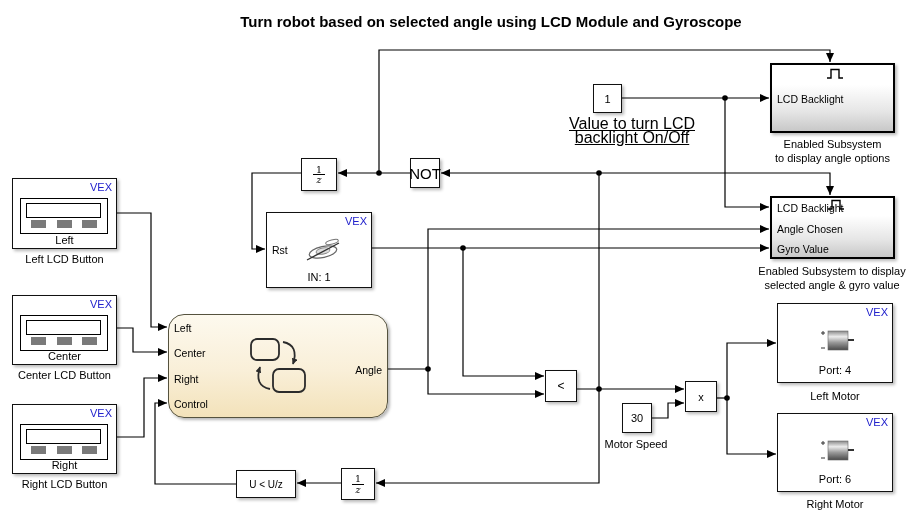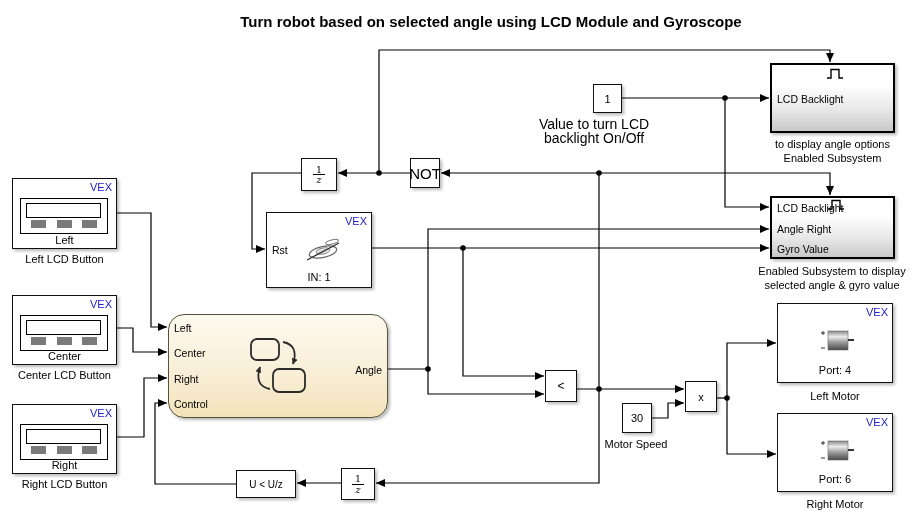--- a/index.html
+++ b/index.html
@@ -159,39 +159,39 @@
       <ellipse cx="20" cy="16" rx="7" ry="3" transform="rotate(-12 20 16)" fill="#ddd" stroke="#888" stroke-width="1"></ellipse>
       <line x1="4" y1="25" x2="36" y2="8" stroke="#333" stroke-width="1.4"></line>
       <ellipse cx="29" cy="7" rx="6.5" ry="2" transform="rotate(-15 29 7)" fill="none" stroke="#777" stroke-width="1"></ellipse>
     </svg>
     <div class="blk-label" style="bottom:4px;">IN: 1</div>
   </div>
 
   <div class="blk smallblk" style="left:593px;top:84px;width:29px;height:29px;">
     <span>1</span>
   </div>
-  <div class="caption" style="left:514px;top:117px;width:160px;font-size:14px;">Value to turn LCD backlight On/Off</div>
+  <div class="caption" style="left:552px;top:117px;width:160px;font-size:16px;text-decoration:underline;">Value to turn LCD backlight On/Off</div>
 
   <div class="blk subsys" style="left:770px;top:63px;width:125px;height:70px;">
     <svg class="en-icon" style="left:54px;top:3px;" width="18" height="11" viewBox="0 0 18 11">
       <path d="M1,10 H5 V1.5 H13 V10 H17" fill="none" stroke="#000" stroke-width="1.4"></path>
     </svg>
     <span class="port-l" style="top:28px;">LCD Backlight</span>
   </div>
   <div class="caption" style="left:755px;top:137px;width:155px;">
+    <div>Enabled Subsystem</div>
     <div>to display angle options</div>
-    <div>Enabled Subsystem</div>
   </div>
 
   <div class="blk subsys" style="left:770px;top:196px;width:125px;height:63px;">
     <svg class="en-icon" style="left:55px;top:1px;" width="18" height="11" viewBox="0 0 18 11">
       <path d="M1,10 H5 V1.5 H13 V10 H17" fill="none" stroke="#000" stroke-width="1.4"></path>
     </svg>
     <span class="port-l" style="top:4px;">LCD Backlight</span>
-    <span class="port-l" style="top:25px;">Angle Right</span>
+    <span class="port-l" style="top:25px;">Angle Chosen</span>
     <span class="port-l" style="top:45px;">Gyro Value</span>
   </div>
   <div class="caption" style="left:748px;top:264px;width:168px;">
     <div>Enabled Subsystem to display</div>
     <div>selected angle &amp; gyro value</div>
   </div>
 
   <div class="blk smallblk" style="left:545px;top:370px;width:32px;height:32px;font-size:12px;">
     <span>&lt;</span>
   </div>

